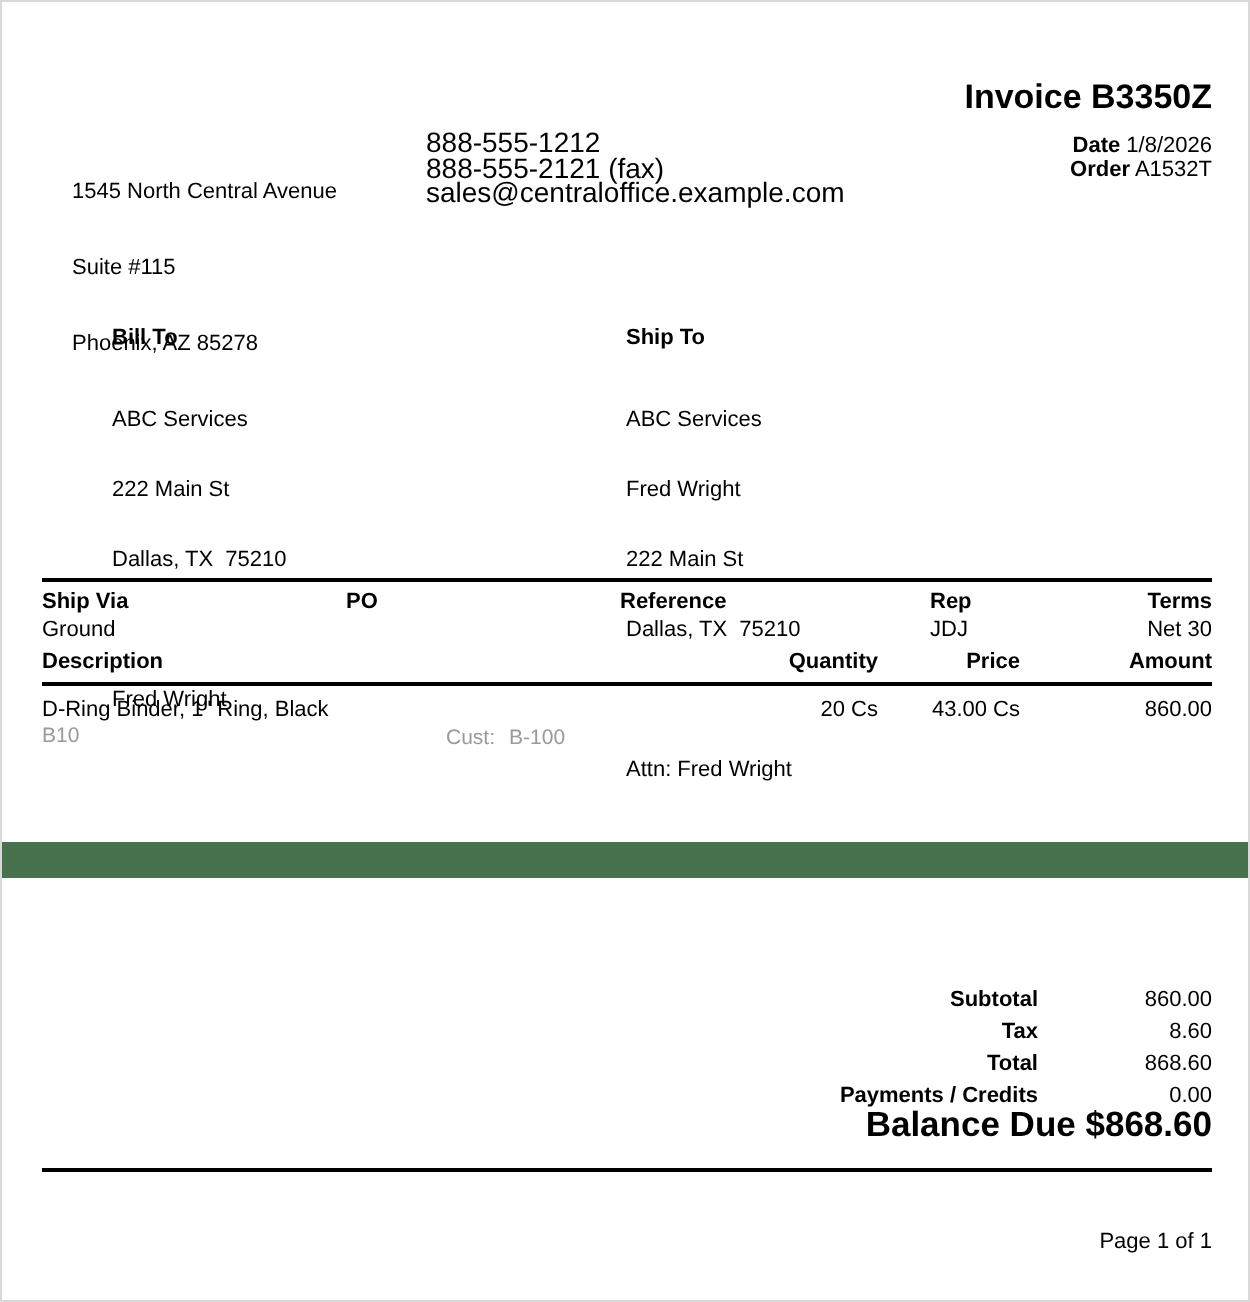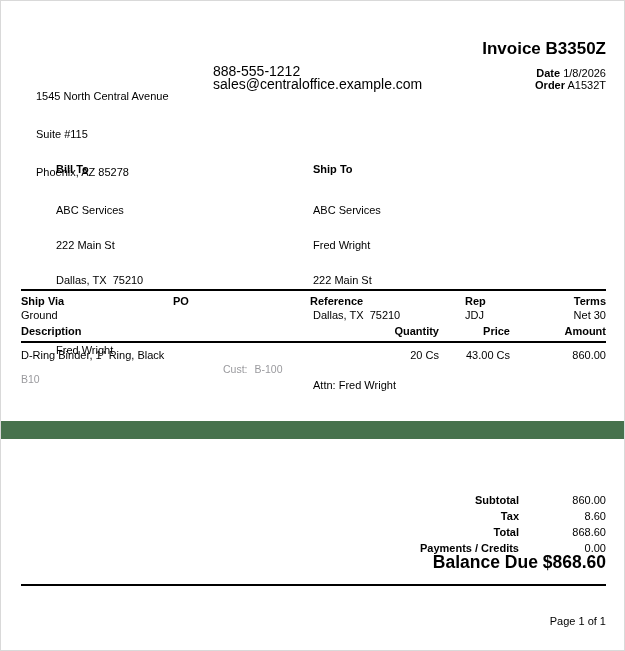--- a/index.html
+++ b/index.html
@@ -51,21 +51,21 @@
   
   .items-table { left:20px; top:318px; width:585px; font-size:11px; }
   .items-row { display:flex; }
   .items-head { font-weight:bold; padding:6px 0 4px; border-bottom:2px solid #000; }
   .col-desc { flex:1; }
   .col-qty { width:100px; text-align:right; }
   .col-price { width:71px; text-align:right; }
   .col-amount { width:96px; text-align:right; }
   .item-line { padding-top:6px; }
   .item-subline { position:relative; padding-top:2px; font-size:10.5px; color:#9a9a9e; height:14px; }
-  .item-code { position:absolute; left:0; top:12px; }
+  .item-code { position:absolute; left:0; top:1px; }
   .item-cust { position:absolute; left:202px; top:2px; }
   .item-cust .cust-val { margin-left:7px; }
 
   
   .totals-block { right:20px; top:53px; font-size:11px; }
   .totals-row { display:flex; justify-content:flex-end; line-height:16px; }
   .totals-label { font-weight:bold; text-align:right; }
   .totals-value { width:87px; text-align:right; }
   .balance-due { right:20px; top:113px; font-size:17.5px; font-weight:bold; text-align:right; }
   .balance-rule { left:20px; top:145px; width:585px; border-top:2px solid #000; height:0; }
@@ -81,20 +81,21 @@
     <div class="abs invoice-title">Invoice B3350Z</div>
 
     <div class="abs addr-block">
       <div class="party-line">1545 North Central Avenue</div>
       <div class="party-line">Suite #115</div>
       <div class="party-line">Phoenix, AZ 85278</div>
     </div>
 
     <div class="abs contact-block">
       <div class="party-line">888-555-1212</div>
+      <div class="party-line">888-555-2121 (fax)</div>
       <div class="party-line">sales@centraloffice.example.com</div>
     </div>
 
     <div class="abs meta-block">
       <div><b>Date</b> <span>1/8/2026</span></div>
       <div><b>Order</b> <span>A1532T</span></div>
     </div>
 
     <div class="abs party-block bill-to">
       <div class="party-label">Bill To</div>

